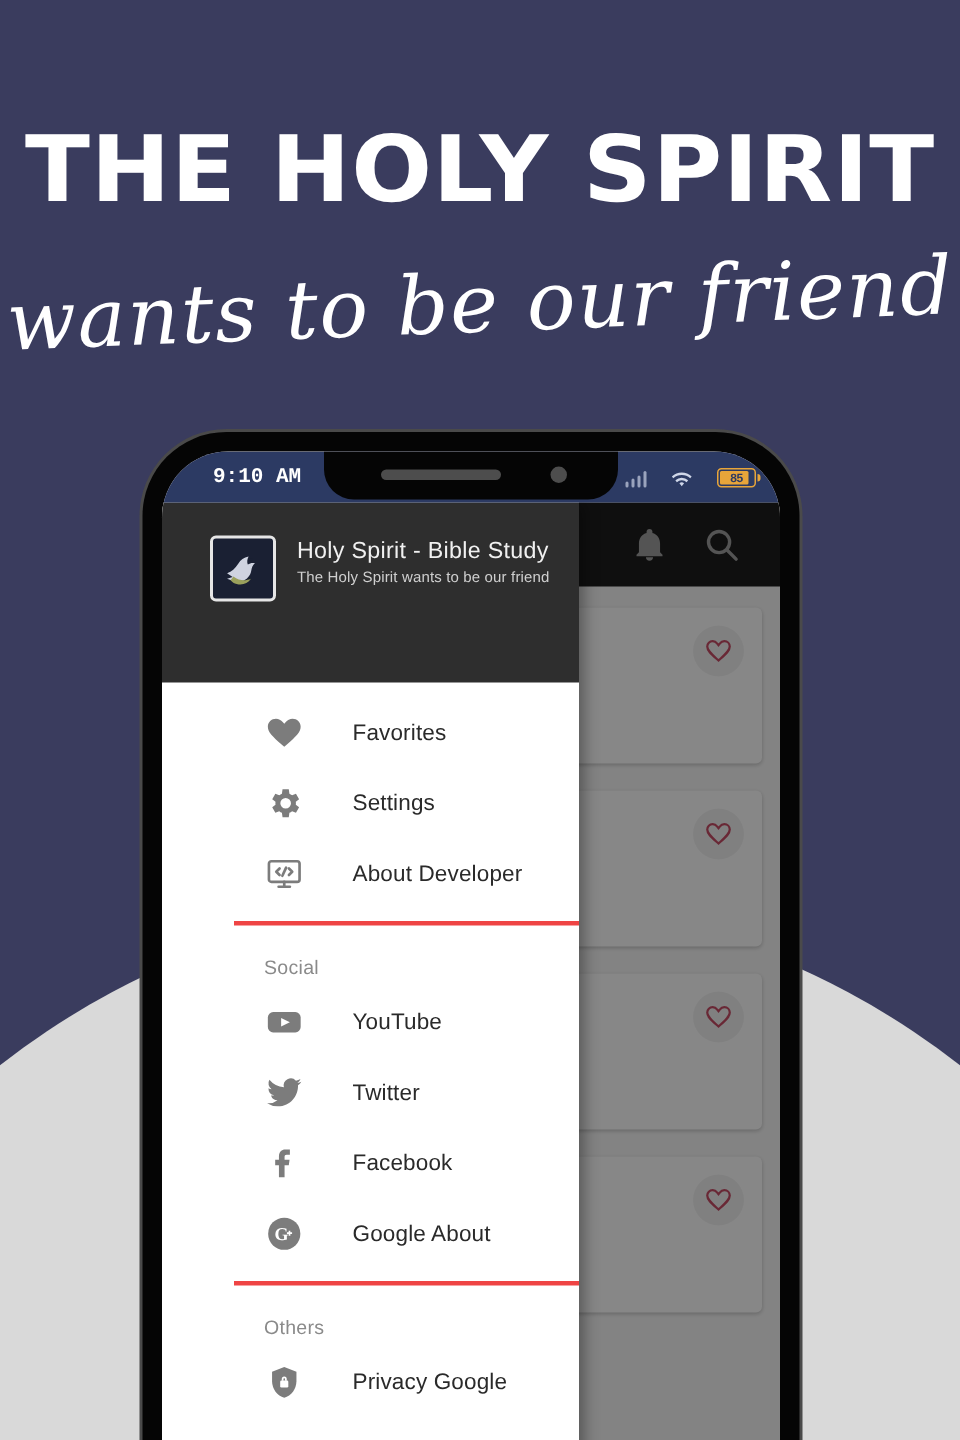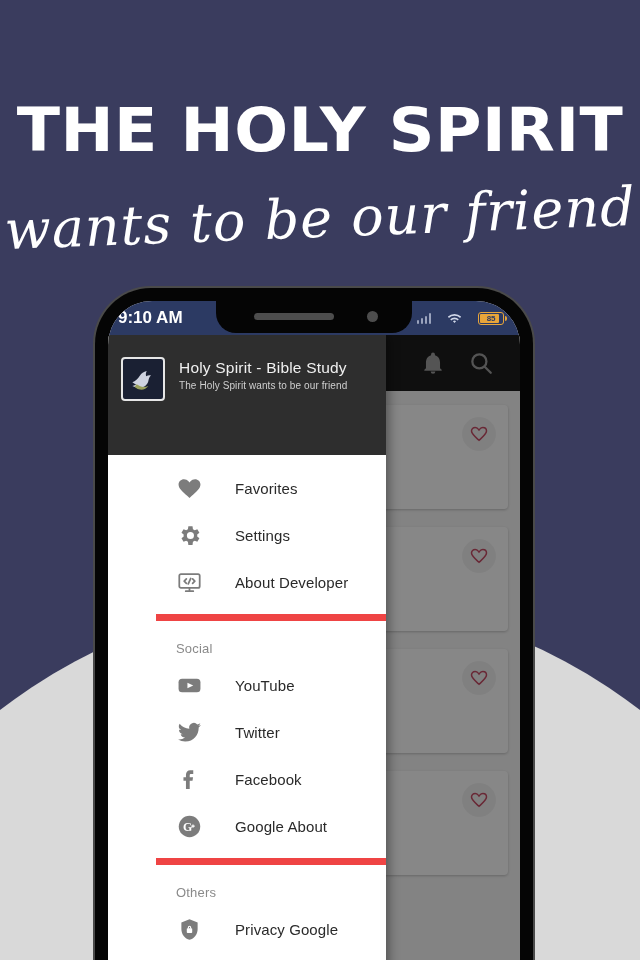--- a/index.html
+++ b/index.html
@@ -18,21 +18,21 @@
     top:600px;
     width:1040px;
     height:1040px;
     margin-left:-520px;
     background:#d9d9d9;
     border-radius:50%;
     z-index:0;
   }
 
   
-  #hero { position:absolute; left:0; top:16px; width:640px; z-index:2; }
+  #hero { position:absolute; left:0; top:0; width:640px; z-index:2; }
   #hero-title {
     text-align:center;
     color:#ffffff;
     font-size:61px;
     font-weight:bold;
     letter-spacing:0.5px;
     margin-top:78px;
     font-family:"DejaVu Sans", sans-serif;
     transform:scaleX(1.04);
   }
@@ -91,22 +91,22 @@
     width:11px; height:11px; background:#4d4d4d; border-radius:50%;
   }
 
   
   #statusbar {
     position:absolute; left:0; top:0; width:100%; height:34px;
     background:#2c3a63; color:#ffffff;
     display:flex; align-items:center; z-index:30;
     font-size:12px;
   }
-  #status-time { margin-left:10px; font-weight:600; font-size:17px; }
-  #status-right { margin-left:auto; margin-right:16px; display:flex; align-items:center; gap:16px; }
+  #status-time { margin-left:34px; font-weight:600; font-size:14px;font-family:Liberation Mono, monospace; }
+  #status-right { margin-left:auto; margin-right:16px; display:flex; align-items:flex-end; gap:16px; }
   .sig-bars { display:flex; align-items:flex-end; gap:1.5px; height:11px; }
   .sig-bars i { display:block; width:2.5px; background:#9aa3bd; border-radius:1px; }
   .sig-bars i:nth-child(1){height:4px;} .sig-bars i:nth-child(2){height:6px;}
   .sig-bars i:nth-child(3){height:8px;} .sig-bars i:nth-child(4){height:11px;}
   .wifi svg { display:block; }
   .batt {
     position:relative; width:26px; height:13px;
     border:1.5px solid #e8a53a; border-radius:3px;
     display:flex; align-items:center; justify-content:center;
   }
@@ -144,35 +144,35 @@
 
   
   #drawer {
     position:absolute; left:0; top:34px; bottom:0;
     width:278px; background:#ffffff; z-index:20;
     box-shadow:3px 0 10px rgba(0,0,0,0.38);
     overflow:hidden;
   }
   #drawer-header {
     height:120px; background:#2e2e2e;
-    display:flex; align-items:flex-start; padding:22px 12px 0 13px;
+    display:flex; align-items:flex-start; padding:22px 12px 0 32px;
   }
   #drawer-logo {
     width:44px; height:44px; border-radius:4px;
     background:#1a2033; border:2px solid #e6e6e6;
     flex:none; display:flex; align-items:center; justify-content:center;
     overflow:hidden; position:relative;
   }
   #drawer-logo svg { width:34px; height:34px; }
   #drawer-head-text { margin-left:14px; padding-top:2px; }
   #drawer-title { color:#f0f0f0; font-size:15.5px; font-weight:400; letter-spacing:0.2px; }
   #drawer-sub { color:#cfcfcf; font-size:10px; margin-top:3px; letter-spacing:0.1px; }
 
   .menu-group { padding:10px 0 8px 0;margin-left:48px; }
-  .menu-group + .menu-group { border-top:7px solid #ef4444; }
+  .menu-group + .menu-group { border-top:3px solid #ef4444; }
   .group-label {
     font-size:13px; color:#8a8a8a; padding:10px 0 6px 20px; letter-spacing:0.2px;
   }
   .menu-item {
     display:flex; align-items:center; height:47px; padding-left:20px; cursor:pointer;
   }
   .menu-icon {
     width:26px; height:26px; flex:none; color:#7c7c7c;
     display:flex; align-items:center; justify-content:center;
   }

